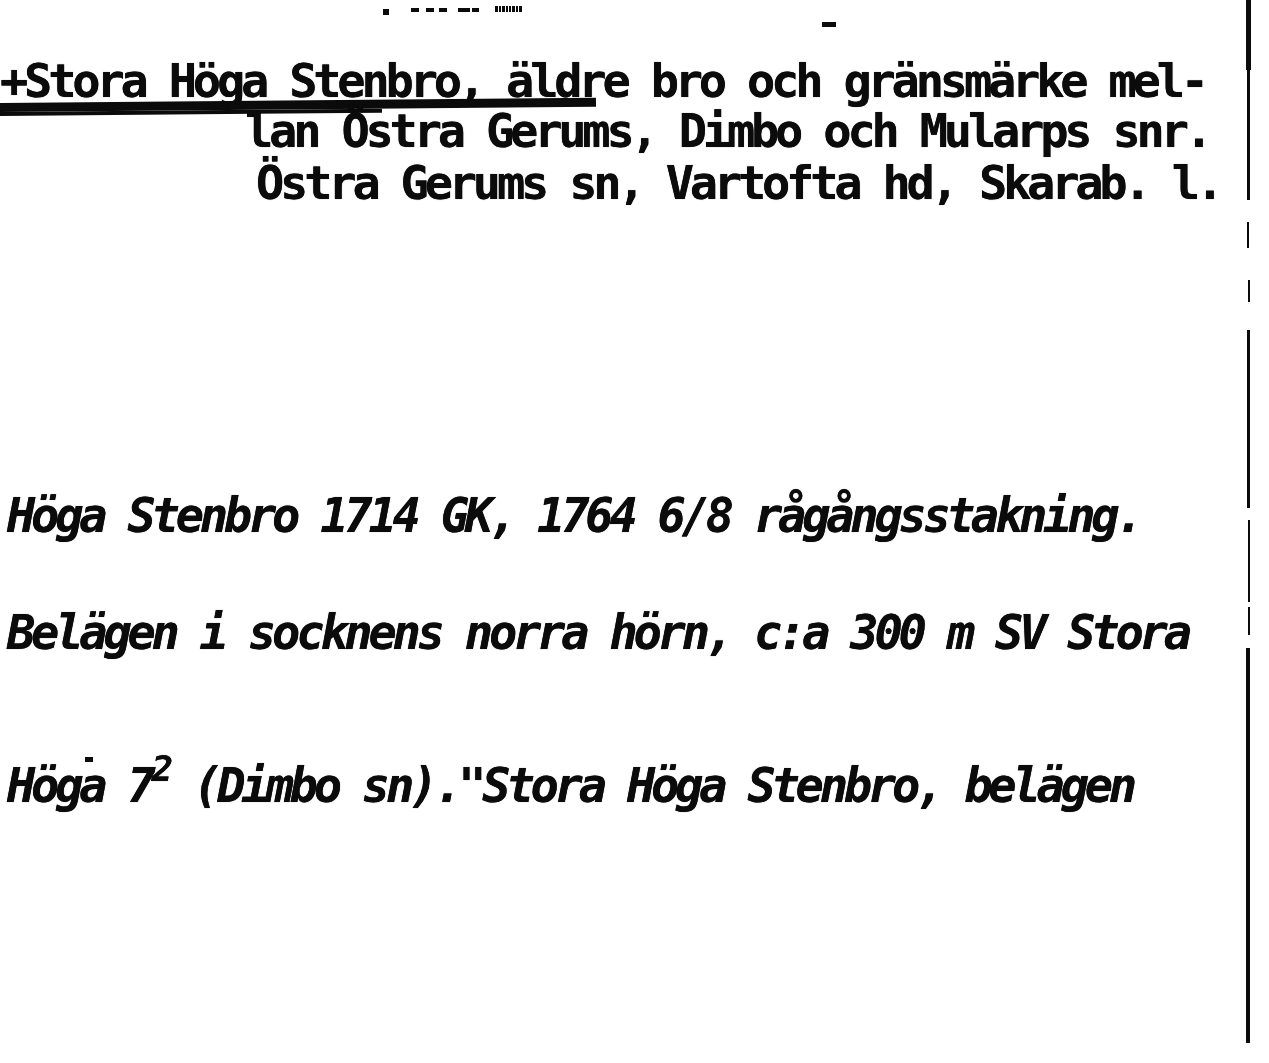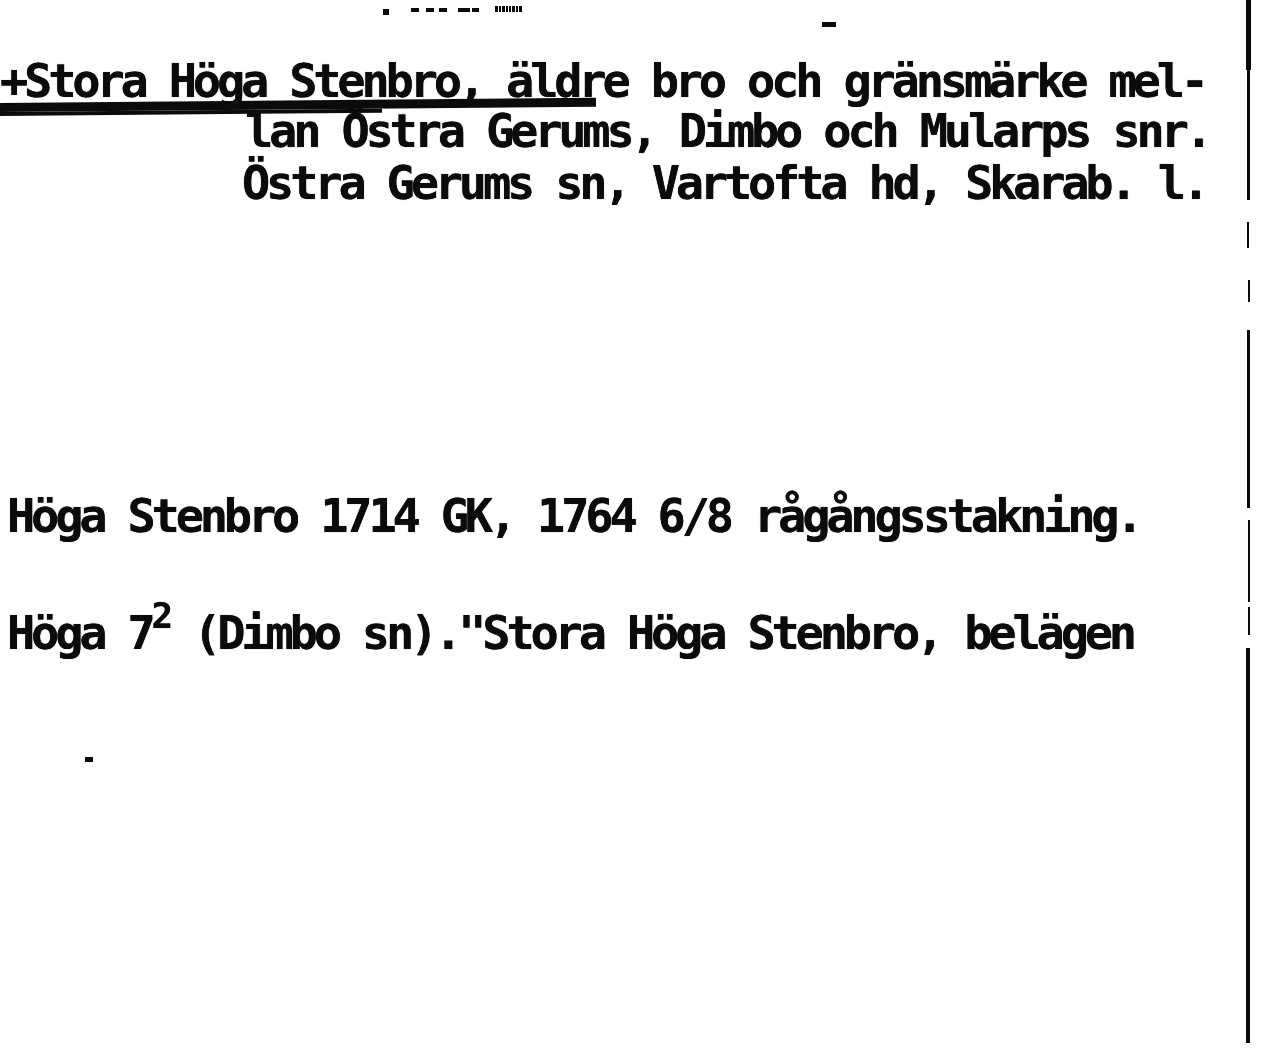--- a/index.html
+++ b/index.html
@@ -24,20 +24,21 @@
     line-height: 51px;
     letter-spacing: -4.2px;
     text-shadow: 0 0 0.7px #000;
   }
   .block {
     position: absolute;
     white-space: pre;
     font-size: 47px;
     letter-spacing: -4.2px;
     text-shadow: 0 0 0.7px #000;
+    font-style: italic;
   }
   .block > div { white-space: pre; }
   .records-block { line-height: 48px; }
   .desc-block { line-height: 51px; }
   .sup {
     display: inline-block;
     font-size: 36px;
     position: relative;
     top: -21px;
     letter-spacing: -4.2px;
@@ -82,27 +83,28 @@
   <div class="edge-seg" style="left:1248px; top:280px; width:2px; height:22px;"></div>
   <div class="edge-seg" style="left:1247px; top:330px; width:3px; height:178px;"></div>
   <div class="edge-seg" style="left:1248px; top:520px; width:2px; height:82px;"></div>
   <div class="edge-seg" style="left:1248px; top:607px; width:2px; height:28px;"></div>
   <div class="edge-seg" style="left:1246px; top:648px; width:4px; height:415px;"></div>
 
   <div class="line" style="left:0px; top:55px;"><span>+</span><span>Stora Höga Stenbro</span><span>, äldre bro och gränsmärke mel-</span></div>
   <div class="title-underline" style="left:0px; top:103px; width:596px; height:9px;"></div>
   <div class="title-underline" style="left:0px; top:112px; width:382px; height:4px;"></div>
   <div class="line" style="left:245px; top:105px;">lan Östra Gerums, Dimbo och Mularps snr.</div>
-  <div class="line" style="left:242px; top:157px;">Östra Gerums sn, Vartofta hd, Skarab. l.</div>
+  <div class="line" style="left:256px; top:157px;">Östra Gerums sn, Vartofta hd, Skarab. l.</div>
 
   <div class="block records-block" style="left:7px; top:396px;">
     <div>Höga Stenbro 1714 GK, 1764 6/8 rågångsstakning.</div>
   </div>
 
   <div class="block desc-block" style="left:7px; top:505px;">
+    <div>Belägen i socknens norra hörn, c:a 300 m SV Stora</div>
     <div><span>Höga 7</span><span class="sup">2</span><span> (Dimbo sn)."Stora Höga Stenbro, belägen</span></div>
     
     
     
   </div>
 
 
 </div>
 
 </body></html>

